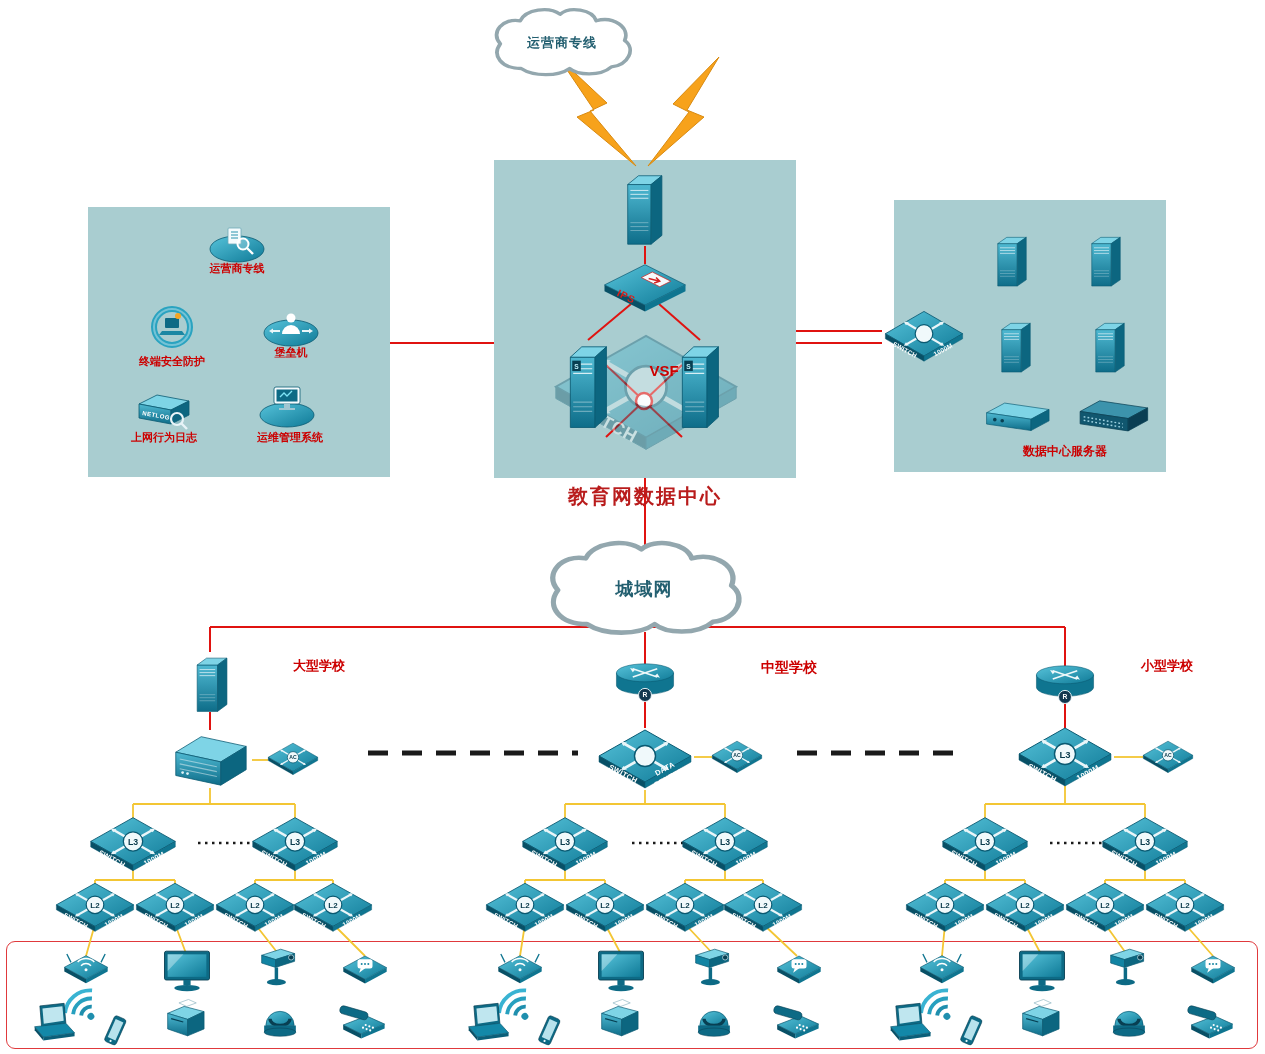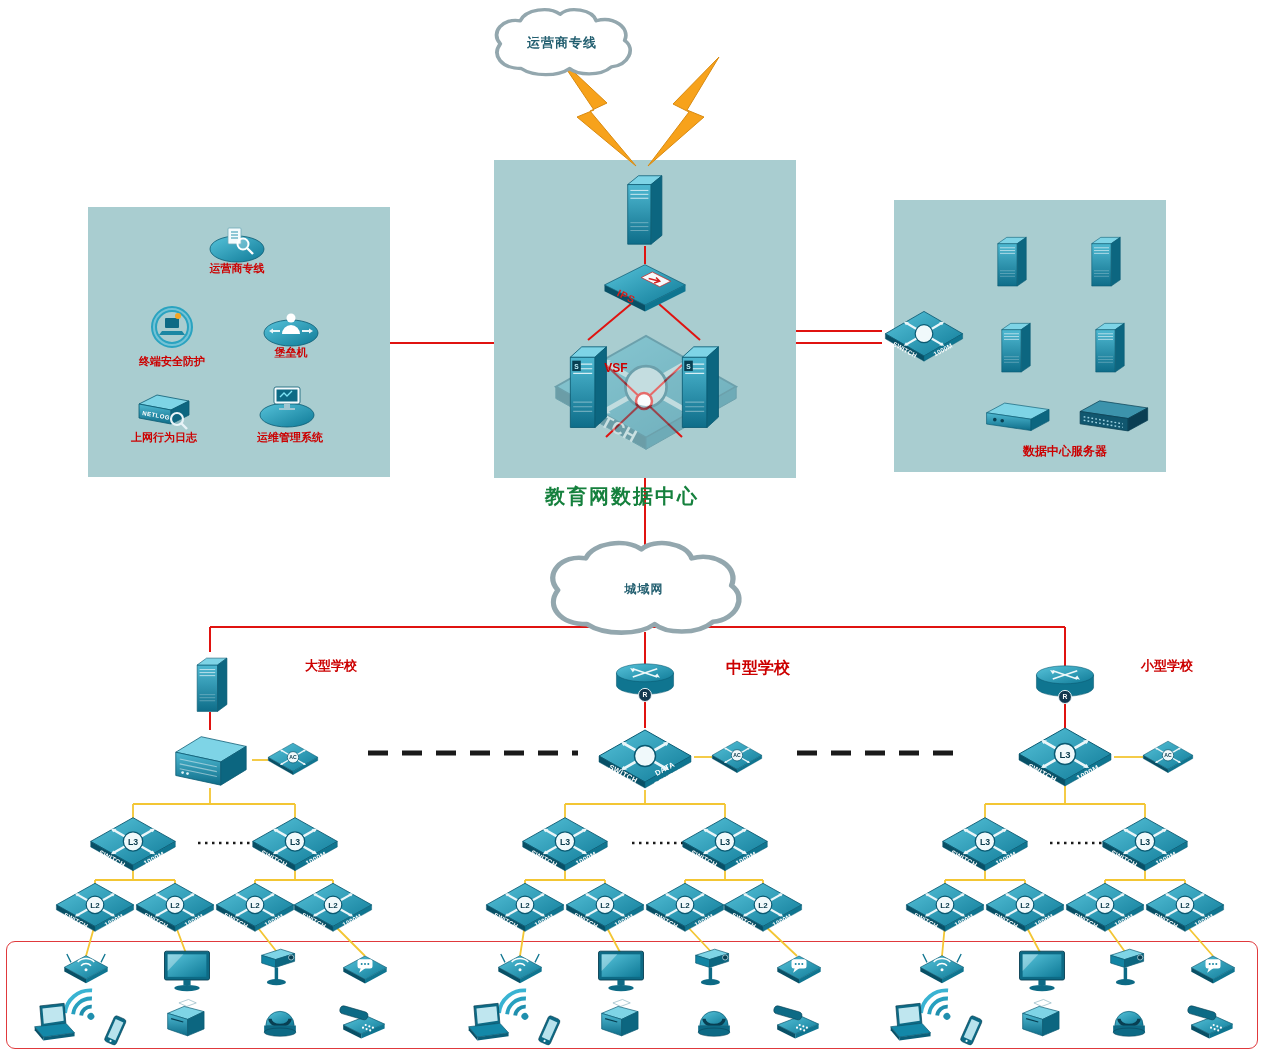--- a/index.html
+++ b/index.html
@@ -9,21 +9,21 @@
   .zone{position:absolute;background:#a9cdd0;z-index:1}
   .bottom-box{position:absolute;left:6px;top:941px;width:1252px;height:108px;border:1.5px solid #e0393c;border-radius:9px;background:#fff;z-index:1}
   .wires{position:absolute;left:0;top:0;width:1265px;height:1054px;z-index:2;pointer-events:none}
   .dev{position:absolute;z-index:3}
   .dev svg{width:100%;height:100%;overflow:visible;display:block}
   .wm{opacity:.38}
   .cloud{position:absolute;z-index:4;display:flex;align-items:center;justify-content:center}
   .cloud svg{position:absolute;inset:0;width:100%;height:100%}
   .cloud .cl-label{position:relative;color:#235f70;font-weight:bold;font-family:Liberation Mono, monospace;letter-spacing:1px}
   .lbl{position:absolute;z-index:5;color:#cc0000;font-weight:bold;text-align:center;line-height:1.15}
-  .title{position:absolute;z-index:5;color:#15803d;font-weight:bold;text-align:left;font-family:"Liberation Serif",serif}
+  .title{position:absolute;z-index:5;color:#b91c1c;font-weight:bold;text-align:center;font-family:"Liberation Serif",serif}
   .legend{position:absolute;left:100px;top:18px;width:198px;height:98px;background:#fff;border:1px solid #c9c9c9;box-shadow:1px 2px 5px rgba(0,0,0,.15);z-index:6;display:flex;flex-direction:column;justify-content:space-around;padding:6px 10px}
   .lg-row{display:flex;align-items:center;gap:10px}
   .lg-sample{width:118px;display:flex;align-items:center;justify-content:center}
   .lg-line{display:block;width:112px;height:2px}
   .lg-label{font-size:11px;color:#222;white-space:nowrap}
   .t-badge{font:bold 9.5px "Liberation Sans",sans-serif;fill:#08394a;text-anchor:middle}
   .t-edge{font:bold 7.5px "Liberation Sans",sans-serif;fill:#fff;text-anchor:middle;letter-spacing:.3px}
   .wm .t-edge{font-size:9px}
   .t-r{font:bold 10px "Liberation Sans",sans-serif;fill:#fff;text-anchor:middle}
   .t-ips{font:bold 11px "Liberation Sans",sans-serif;fill:#d81f1a;text-anchor:middle;letter-spacing:1px}
@@ -239,21 +239,21 @@
 <div class="cloud" style="left:486px;top:6px;width:152px;height:74px">
   <svg viewBox="0 0 160 90" preserveAspectRatio="none">
         <use href="#cloud-shape"></use>
       </svg>
   <span class="cl-label" style="font-size:13px">运营商专线</span>
 </div>
 <div class="cloud" style="left:538px;top:538px;width:212px;height:102px">
   <svg viewBox="0 0 160 90" preserveAspectRatio="none">
         <use href="#cloud-shape"></use>
       </svg>
-  <span class="cl-label" style="font-size:12px">城域网</span>
+  <span class="cl-label" style="font-size:18px">城域网</span>
 </div>
 
 <div class="dev" style="left:616px;top:164px;width:54px;height:90px">
   <svg viewBox="0 0 60 92" preserveAspectRatio="none">
         <use href="#tower-body"></use>
       </svg>
 </div>
 <div class="dev" style="left:599px;top:261px;width:92px;height:57px">
   <svg viewBox="0 0 100 62" preserveAspectRatio="none">
         <use href="#ips-body"></use>
@@ -273,21 +273,21 @@
     <text class="t-s" x="19.5" y="31">S</text>
   </svg>
 </div>
 <div class="dev" style="left:670px;top:333px;width:57px;height:106px">
   <svg viewBox="0 0 60 92" preserveAspectRatio="none">
         <use href="#tower-body"></use>
     <rect x="15" y="24" width="9" height="9" fill="#083f52"></rect>
     <text class="t-s" x="19.5" y="31">S</text>
   </svg>
 </div>
-<div class="lbl" style="left:588px;top:362px;width:56px;font-size:12px">VSF</div>
+<div class="lbl" style="left:636px;top:362px;width:56px;font-size:15px">VSF</div>
 <div class="title" style="left:545px;top:483px;width:200px;font-size:20px;letter-spacing:2px">教育网数据中心</div>
 
 <div class="dev" style="left:205px;top:222px;width:64px;height:44px">
   <svg viewBox="0 0 64 44">
     <ellipse cx="32" cy="27" rx="27" ry="13" fill="url(#gTeal)" stroke="#0a5a72" stroke-width="0.8"></ellipse>
     <rect x="23" y="6" width="13" height="16" rx="1" fill="#f4fbfd" stroke="#6fa9b8" stroke-width="0.8"></rect>
     <path d="M26,10 h7 M26,13 h7 M26,16 h7" stroke="#2a93ae" stroke-width="1"></path>
     <circle cx="38" cy="22" r="5.5" fill="rgba(255,255,255,0.25)" stroke="#fff" stroke-width="2"></circle>
     <path d="M42,26 L48,32" stroke="#fff" stroke-width="2.4"></path>
   </svg>
@@ -373,22 +373,22 @@
         <use href="#rack1-body"></use>
       </svg>
     </div>
 <div class="dev" style="left:1073px;top:392px;width:80px;height:46px">
       <svg viewBox="0 0 90 52" preserveAspectRatio="none">
         <use href="#rack2-body"></use>
       </svg>
     </div>
 <div class="lbl" style="left:1000px;top:445px;width:130px;font-size:12px">数据中心服务器</div>
 
-<div class="lbl" style="left:295px;top:659px;width:72px;font-size:13px">大型学校</div>
-<div class="lbl" style="left:722px;top:659px;width:72px;font-size:16px">中型学校</div>
+<div class="lbl" style="left:283px;top:659px;width:72px;font-size:13px">大型学校</div>
+<div class="lbl" style="left:753px;top:659px;width:72px;font-size:14px">中型学校</div>
 <div class="lbl" style="left:1131px;top:659px;width:72px;font-size:13px">小型学校</div>
 
 <div class="dev" style="left:187px;top:649px;width:47px;height:70px">
   <svg viewBox="0 0 60 92" preserveAspectRatio="none">
         <use href="#tower-body"></use>
       </svg>
 </div>
 <div class="dev" style="left:166px;top:727px;width:88px;height:64px">
   <svg viewBox="0 0 90 66" preserveAspectRatio="none">
         <use href="#nas-body"></use>

